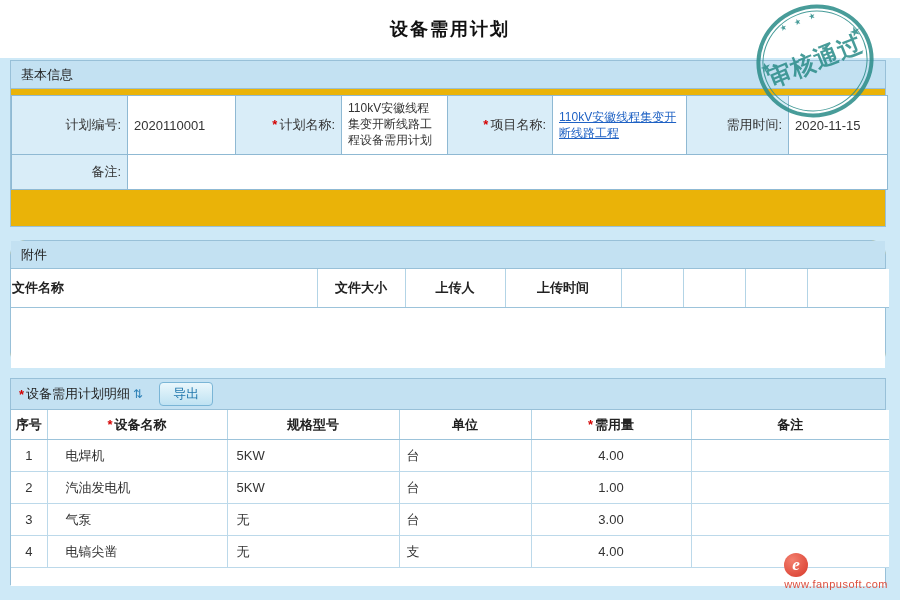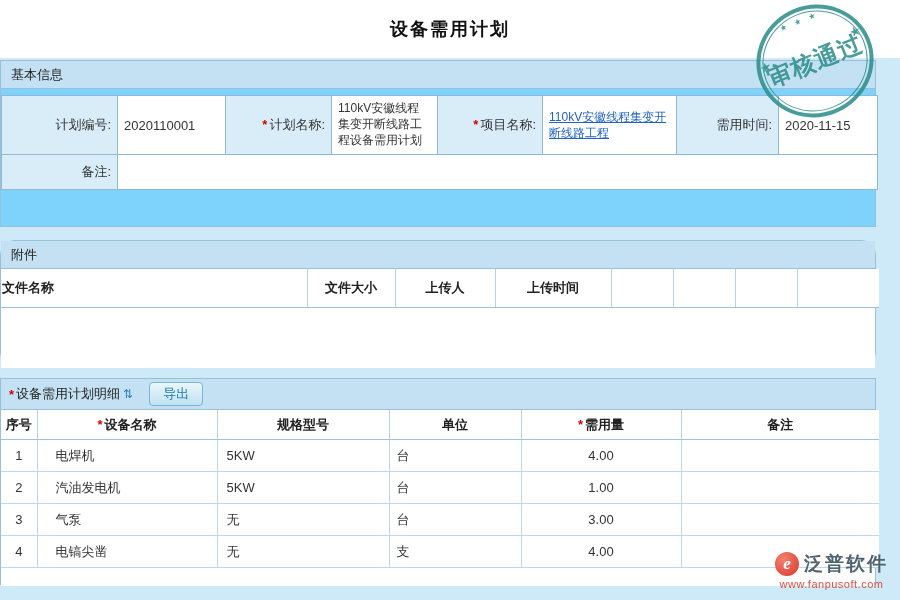--- a/index.html
+++ b/index.html
@@ -21,21 +21,21 @@
   .stamp .ring-inner{position:absolute;inset:6px;border:1px solid #2f8f8c;border-radius:50%;}
   .stamp-text{position:absolute;inset:0;display:flex;align-items:center;justify-content:center;
     font-size:24px;font-weight:bold;color:#2f8f8c;letter-spacing:1px;white-space:nowrap;}
   .stamp .star{position:absolute;color:#2f8f8c;font-size:13px;}
   .stamp .star-left{left:5px;top:36px;}
   .stamp .star-right{right:5px;top:36px;}
   .stamp .stars-top{position:absolute;top:9px;left:0;right:0;text-align:center;
     font-size:8px;color:#2f8f8c;letter-spacing:3px;}
 
   
-  .panel{position:absolute;left:0;width:876px;background:#7dd3fc;
+  .panel{position:absolute;left:10px;width:876px;background:#eab308;
     border:1px solid #98c0d8;box-sizing:border-box;}
   .panel-header{height:27px;line-height:27px;padding-left:10px;background:#c3e1f2;
     border-bottom:1px solid #98c0d8;font-size:13px;color:#222;}
   .req{color:#d40000;margin-right:2px;font-weight:bold;}
 
   
   #panel-basic{top:60px;height:167px;}
   .info-wrap{padding:6px 0 8px 0;}
   table.info{width:100%;table-layout:fixed;border-collapse:collapse;background:#fff;}
   table.info td{border:1px solid #8fb9d3;font-size:13px;padding:2px 6px;overflow:hidden;}
@@ -226,16 +226,15 @@
         <td class="c-remark"></td>
       </tr>
     </tbody>
       </table>
   </div>
 </div>
 
 <div class="brand">
   <div class="brand-row">
     <span class="brand-icon">e</span>
-    <span class="brand-name">泛普软件</span>
   </div>
   <div class="brand-url">www.fanpusoft.com</div>
 </div>
 
 </body></html>

